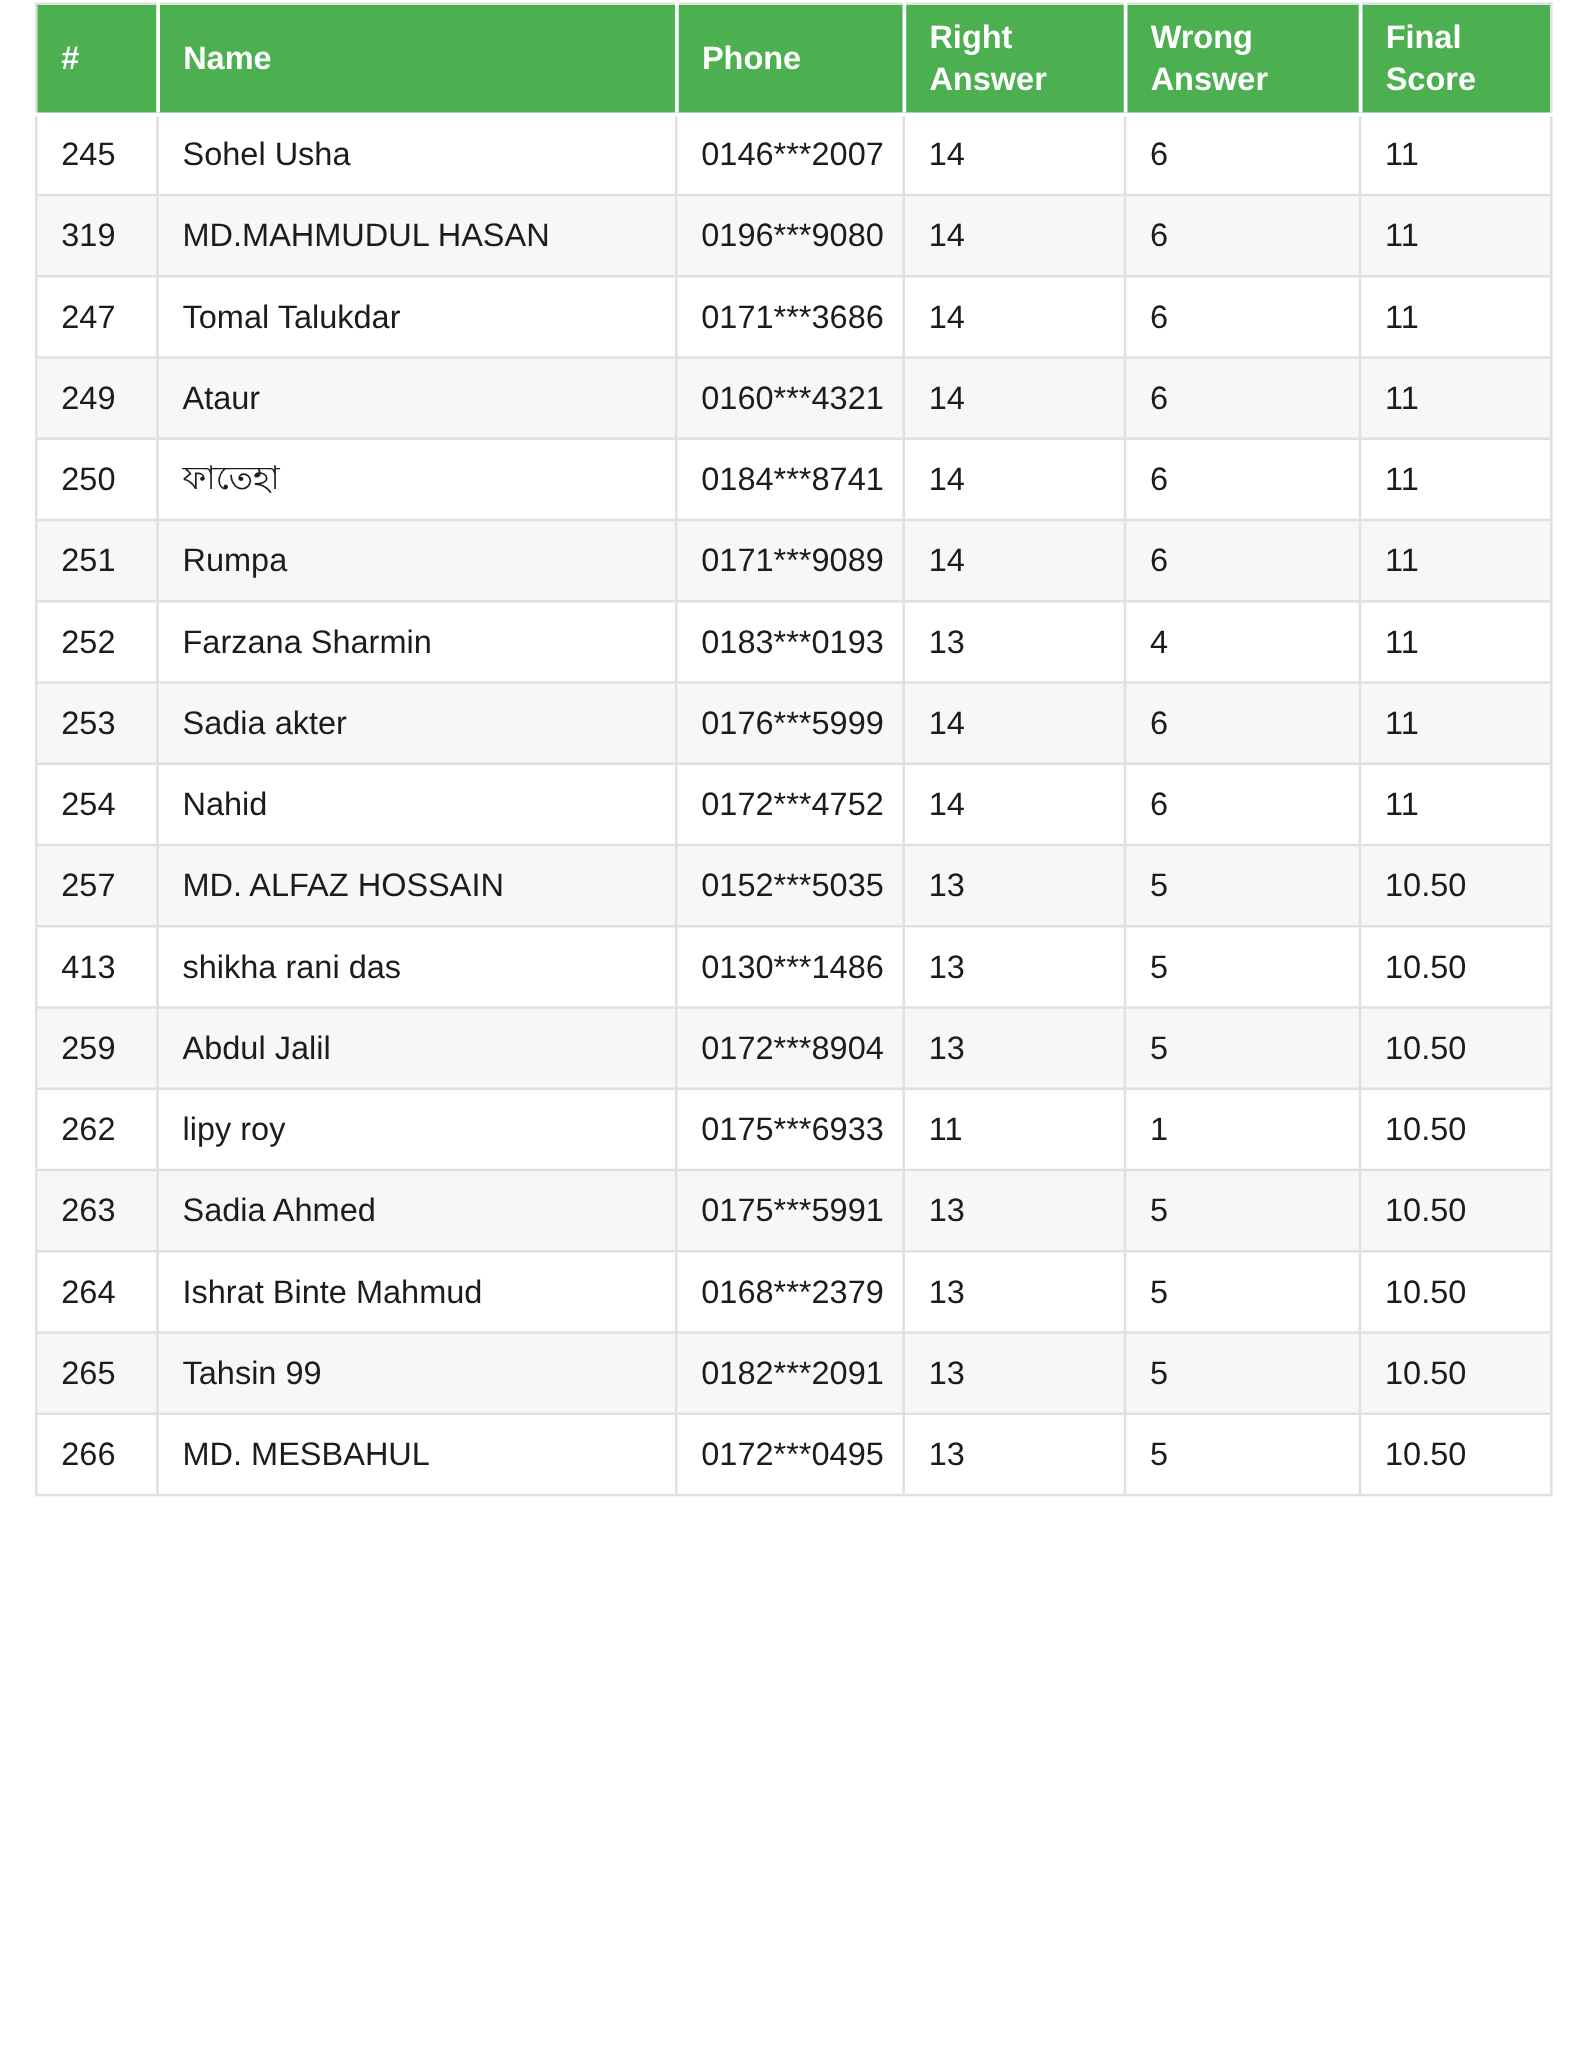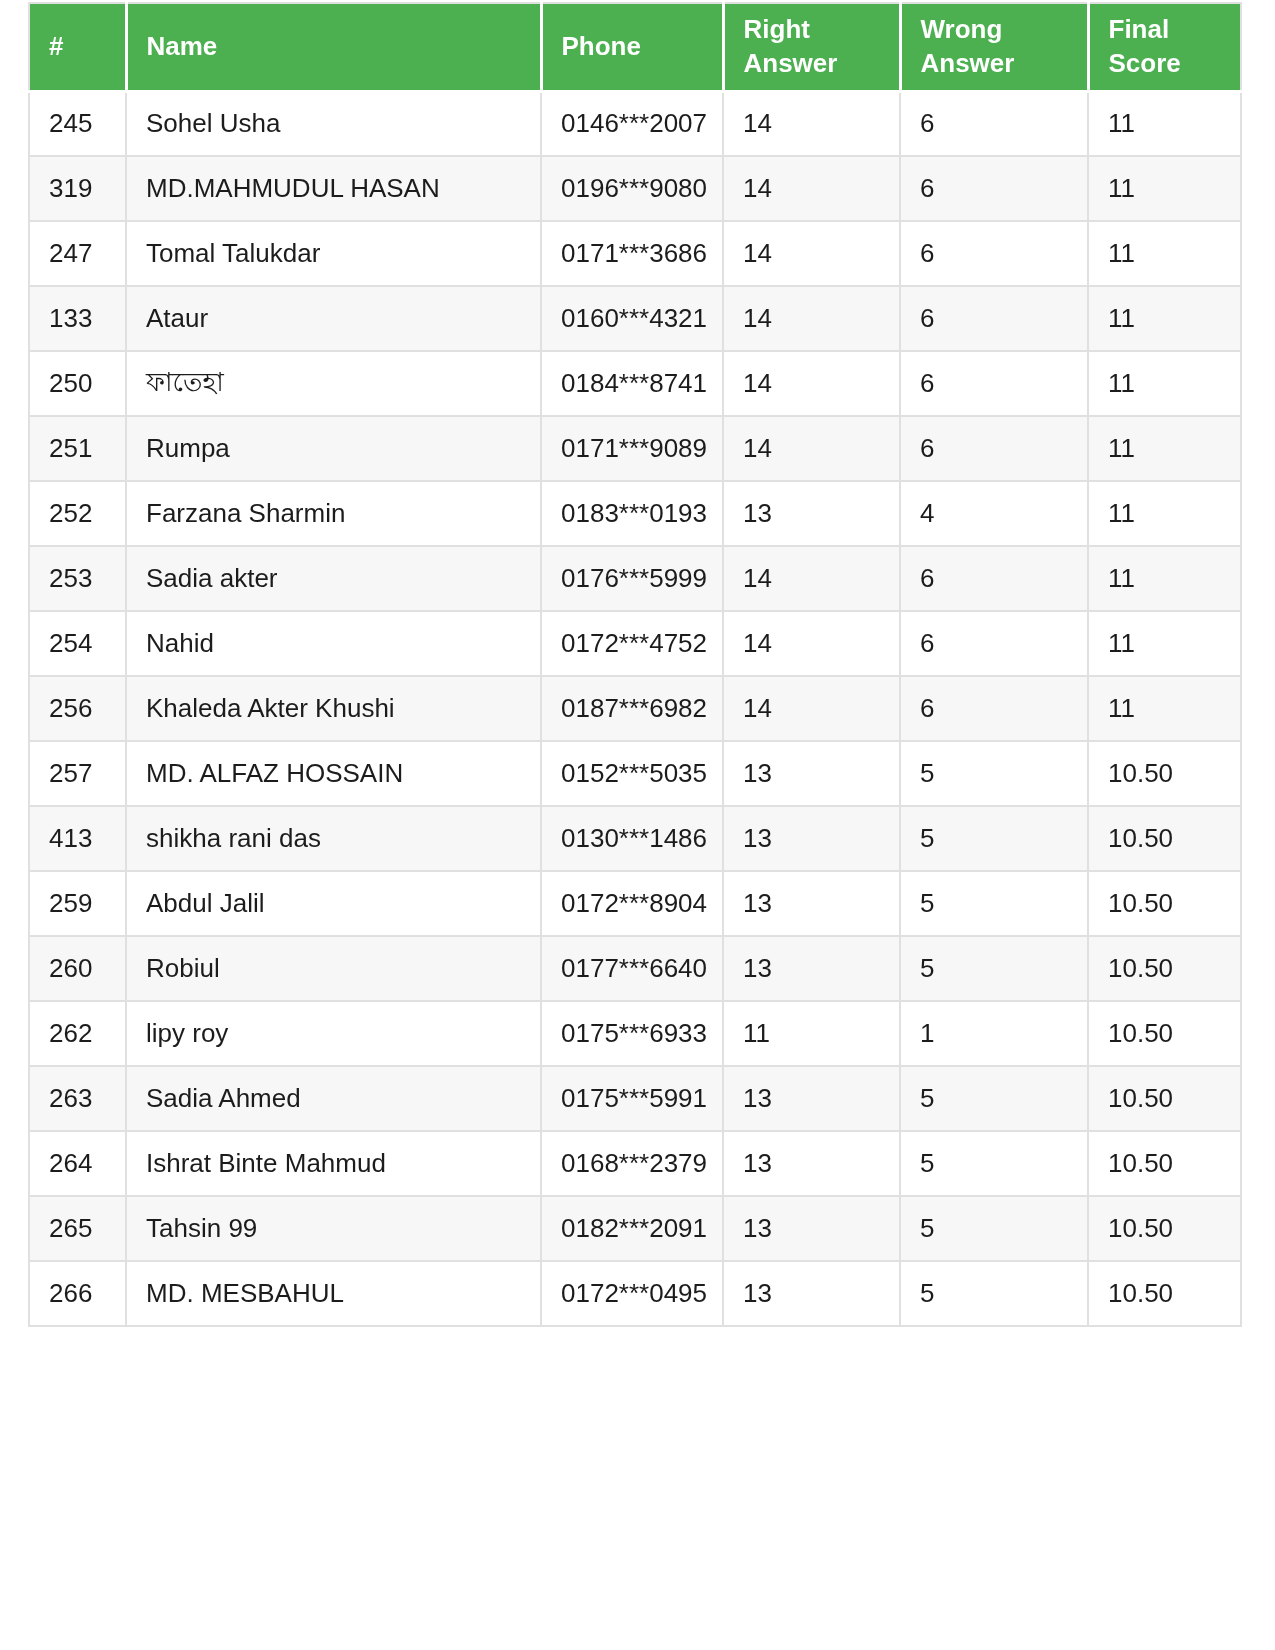--- a/index.html
+++ b/index.html
@@ -105,21 +105,21 @@
   </tr>
       <tr>
     <td>247</td>
     <td>Tomal Talukdar</td>
     <td>0171***3686</td>
     <td>14</td>
     <td>6</td>
     <td>11</td>
   </tr>
       <tr>
-    <td>133</td>
+    <td>249</td>
     <td>Ataur</td>
     <td>0160***4321</td>
     <td>14</td>
     <td>6</td>
     <td>11</td>
   </tr>
       <tr>
     <td>250</td>
     <td>ফাতেহা</td>
     <td>0184***8741</td>
@@ -153,55 +153,39 @@
   </tr>
       <tr>
     <td>254</td>
     <td>Nahid</td>
     <td>0172***4752</td>
     <td>14</td>
     <td>6</td>
     <td>11</td>
   </tr>
       <tr>
-    <td>256</td>
-    <td>Khaleda Akter Khushi</td>
-    <td>0187***6982</td>
-    <td>14</td>
-    <td>6</td>
-    <td>11</td>
-  </tr>
-      <tr>
     <td>257</td>
     <td>MD. ALFAZ HOSSAIN</td>
     <td>0152***5035</td>
     <td>13</td>
     <td>5</td>
     <td>10.50</td>
   </tr>
       <tr>
     <td>413</td>
     <td>shikha rani das</td>
     <td>0130***1486</td>
     <td>13</td>
     <td>5</td>
     <td>10.50</td>
   </tr>
       <tr>
     <td>259</td>
     <td>Abdul Jalil</td>
     <td>0172***8904</td>
-    <td>13</td>
-    <td>5</td>
-    <td>10.50</td>
-  </tr>
-      <tr>
-    <td>260</td>
-    <td>Robiul</td>
-    <td>0177***6640</td>
     <td>13</td>
     <td>5</td>
     <td>10.50</td>
   </tr>
       <tr>
     <td>262</td>
     <td>lipy roy</td>
     <td>0175***6933</td>
     <td>11</td>
     <td>1</td>

